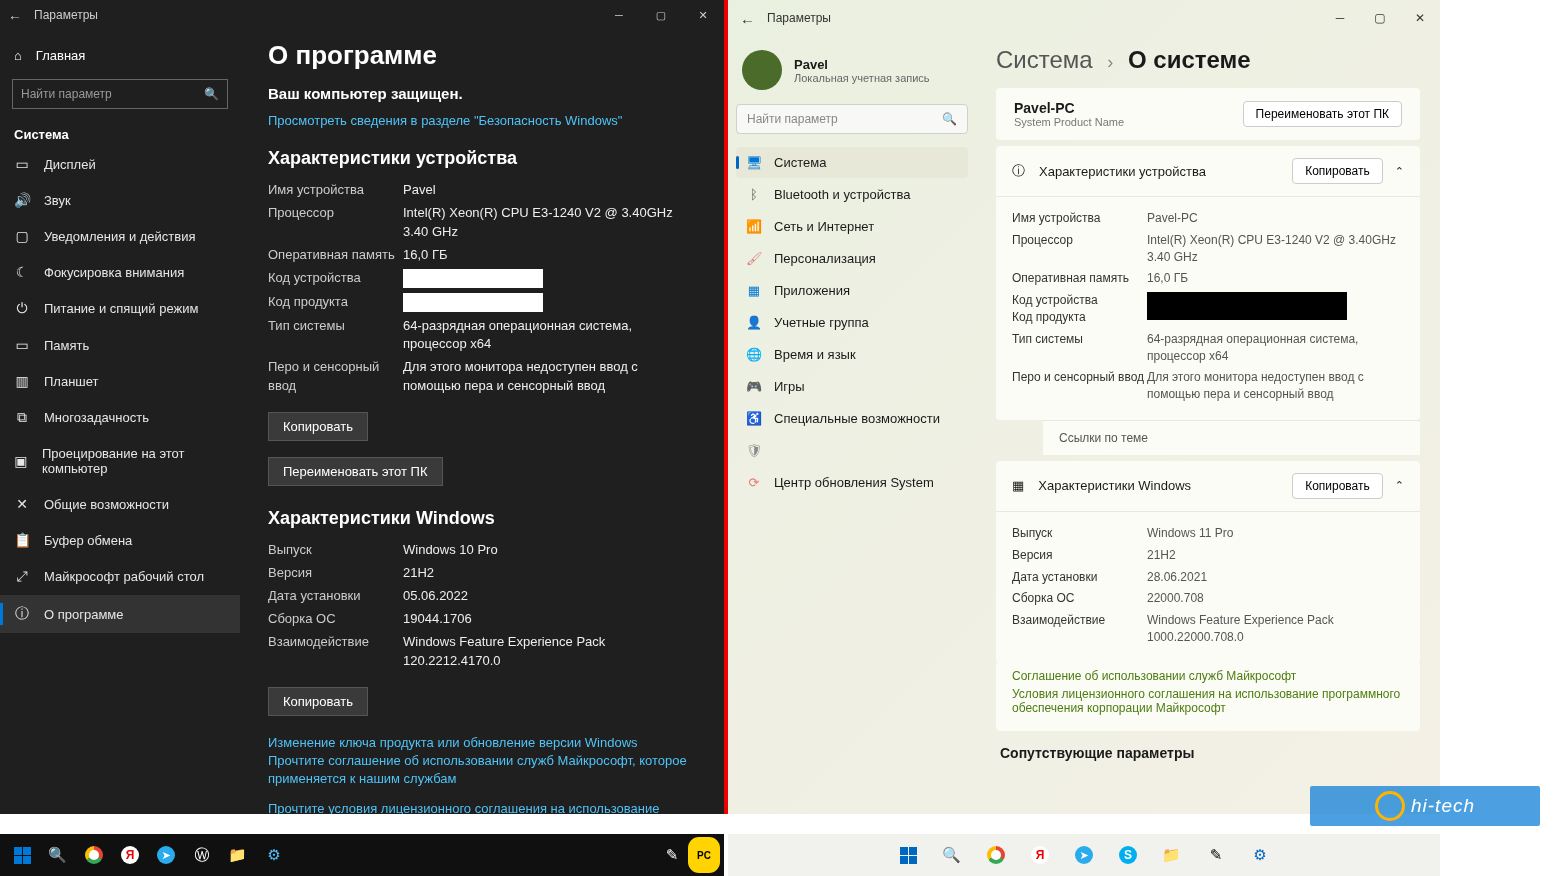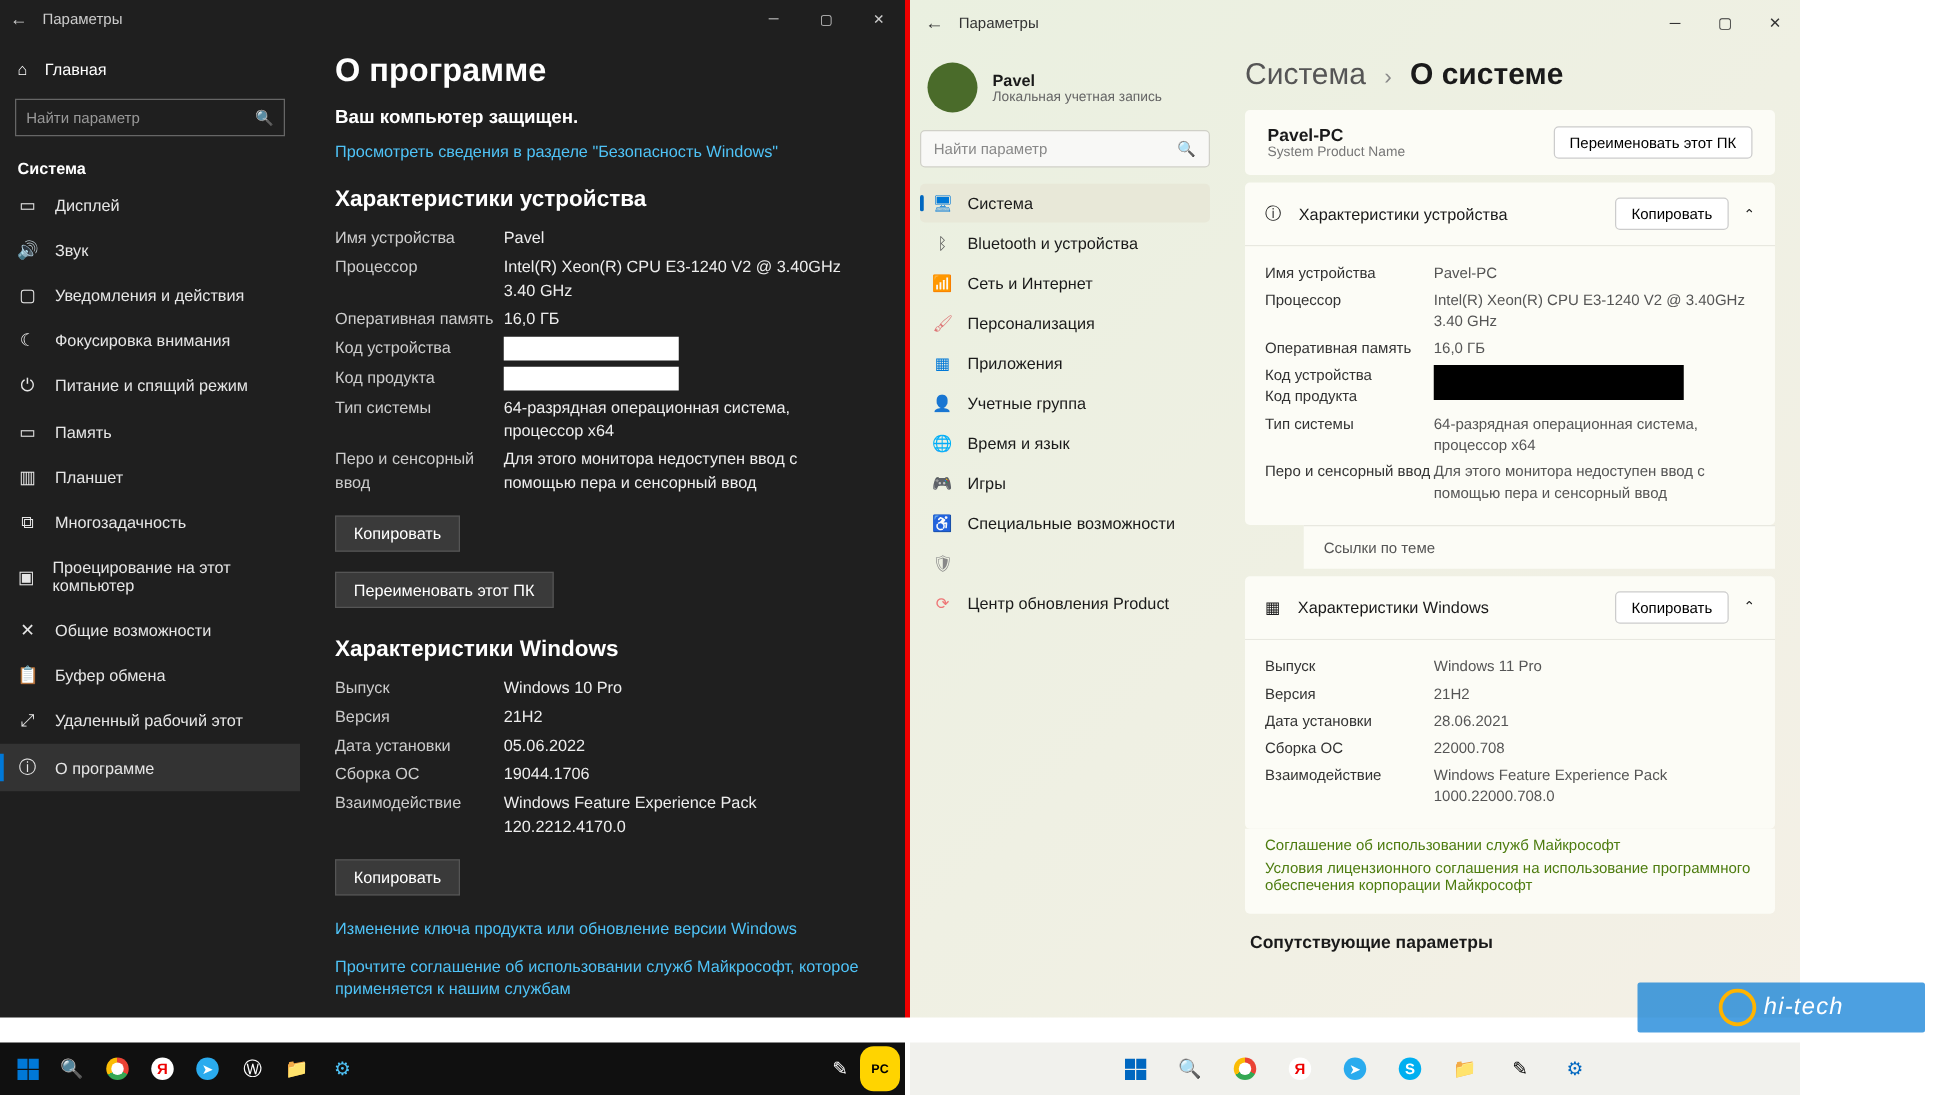--- a/index.html
+++ b/index.html
@@ -161,21 +161,21 @@
           <div class="w10-item">
             <span class="ico">✕</span>
             <span>Общие возможности</span>
           </div>
           <div class="w10-item">
             <span class="ico">📋</span>
             <span>Буфер обмена</span>
           </div>
           <div class="w10-item">
             <span class="ico">⤢</span>
-            <span>Удаленный рабочий этот</span>
+            <span>Майкрософт рабочий стол</span>
           </div>
           <div class="w10-item sel">
             <span class="ico">ⓘ</span>
             <span>О программе</span>
           </div>
         </div>
     </div>
     <div class="w10-main">
       <div class="w10-h1">О программе</div>
       <div class="w10-sec">Ваш компьютер защищен.</div>
@@ -232,21 +232,21 @@
             <div class="v">19044.1706</div>
           </div>
           <div class="w10-row">
             <div class="k">Взаимодействие</div>
             <div class="v">Windows Feature Experience Pack 120.2212.4170.0</div>
           </div>
         </div>
       <button class="w10-btn">Копировать</button>
       <div id="w10-links" style="margin-top:14px;">
           <div class="w10-link" style="margin-top: 12px;">Изменение ключа продукта или обновление версии Windows</div>
-          <div class="w10-link" style="margin-top: 12px;">Прочтите соглашение об использовании служб Майкрософт, которое применяется к нашим службам</div>
+          <div class="w10-link" style="margin-top: 0;">Прочтите соглашение об использовании служб Майкрософт, которое применяется к нашим службам</div>
           <div class="w10-link" style="margin-top: 12px;">Прочтите условия лицензионного соглашения на использование программного обеспечения корпорации Майкрософт</div>
         </div>
     </div>
   </div>
 </div>
 
 <div class="divider"></div>
 
 <div class="win11">
   <div class="w11-title">
@@ -306,21 +306,21 @@
           </div>
           <div class="w11-item">
             <span class="ico" style="color:#0078d7">♿</span>
             <span>Специальные возможности</span>
           </div>
           <div class="w11-item">
             <span class="ico" style="color:#888">🛡</span>
           </div>
           <div class="w11-item">
             <span class="ico" style="color:#e77">⟳</span>
-            <span>Центр обновления Product</span>
+            <span>Центр обновления System</span>
           </div>
         </div>
     </div>
     <div class="w11-main">
       <div class="w11-bc">
         <span class="a">Система</span>
         <span class="sep">›</span>
         <span class="b">О системе</span>
       </div>
       <div class="w11-card w11-pcname">

